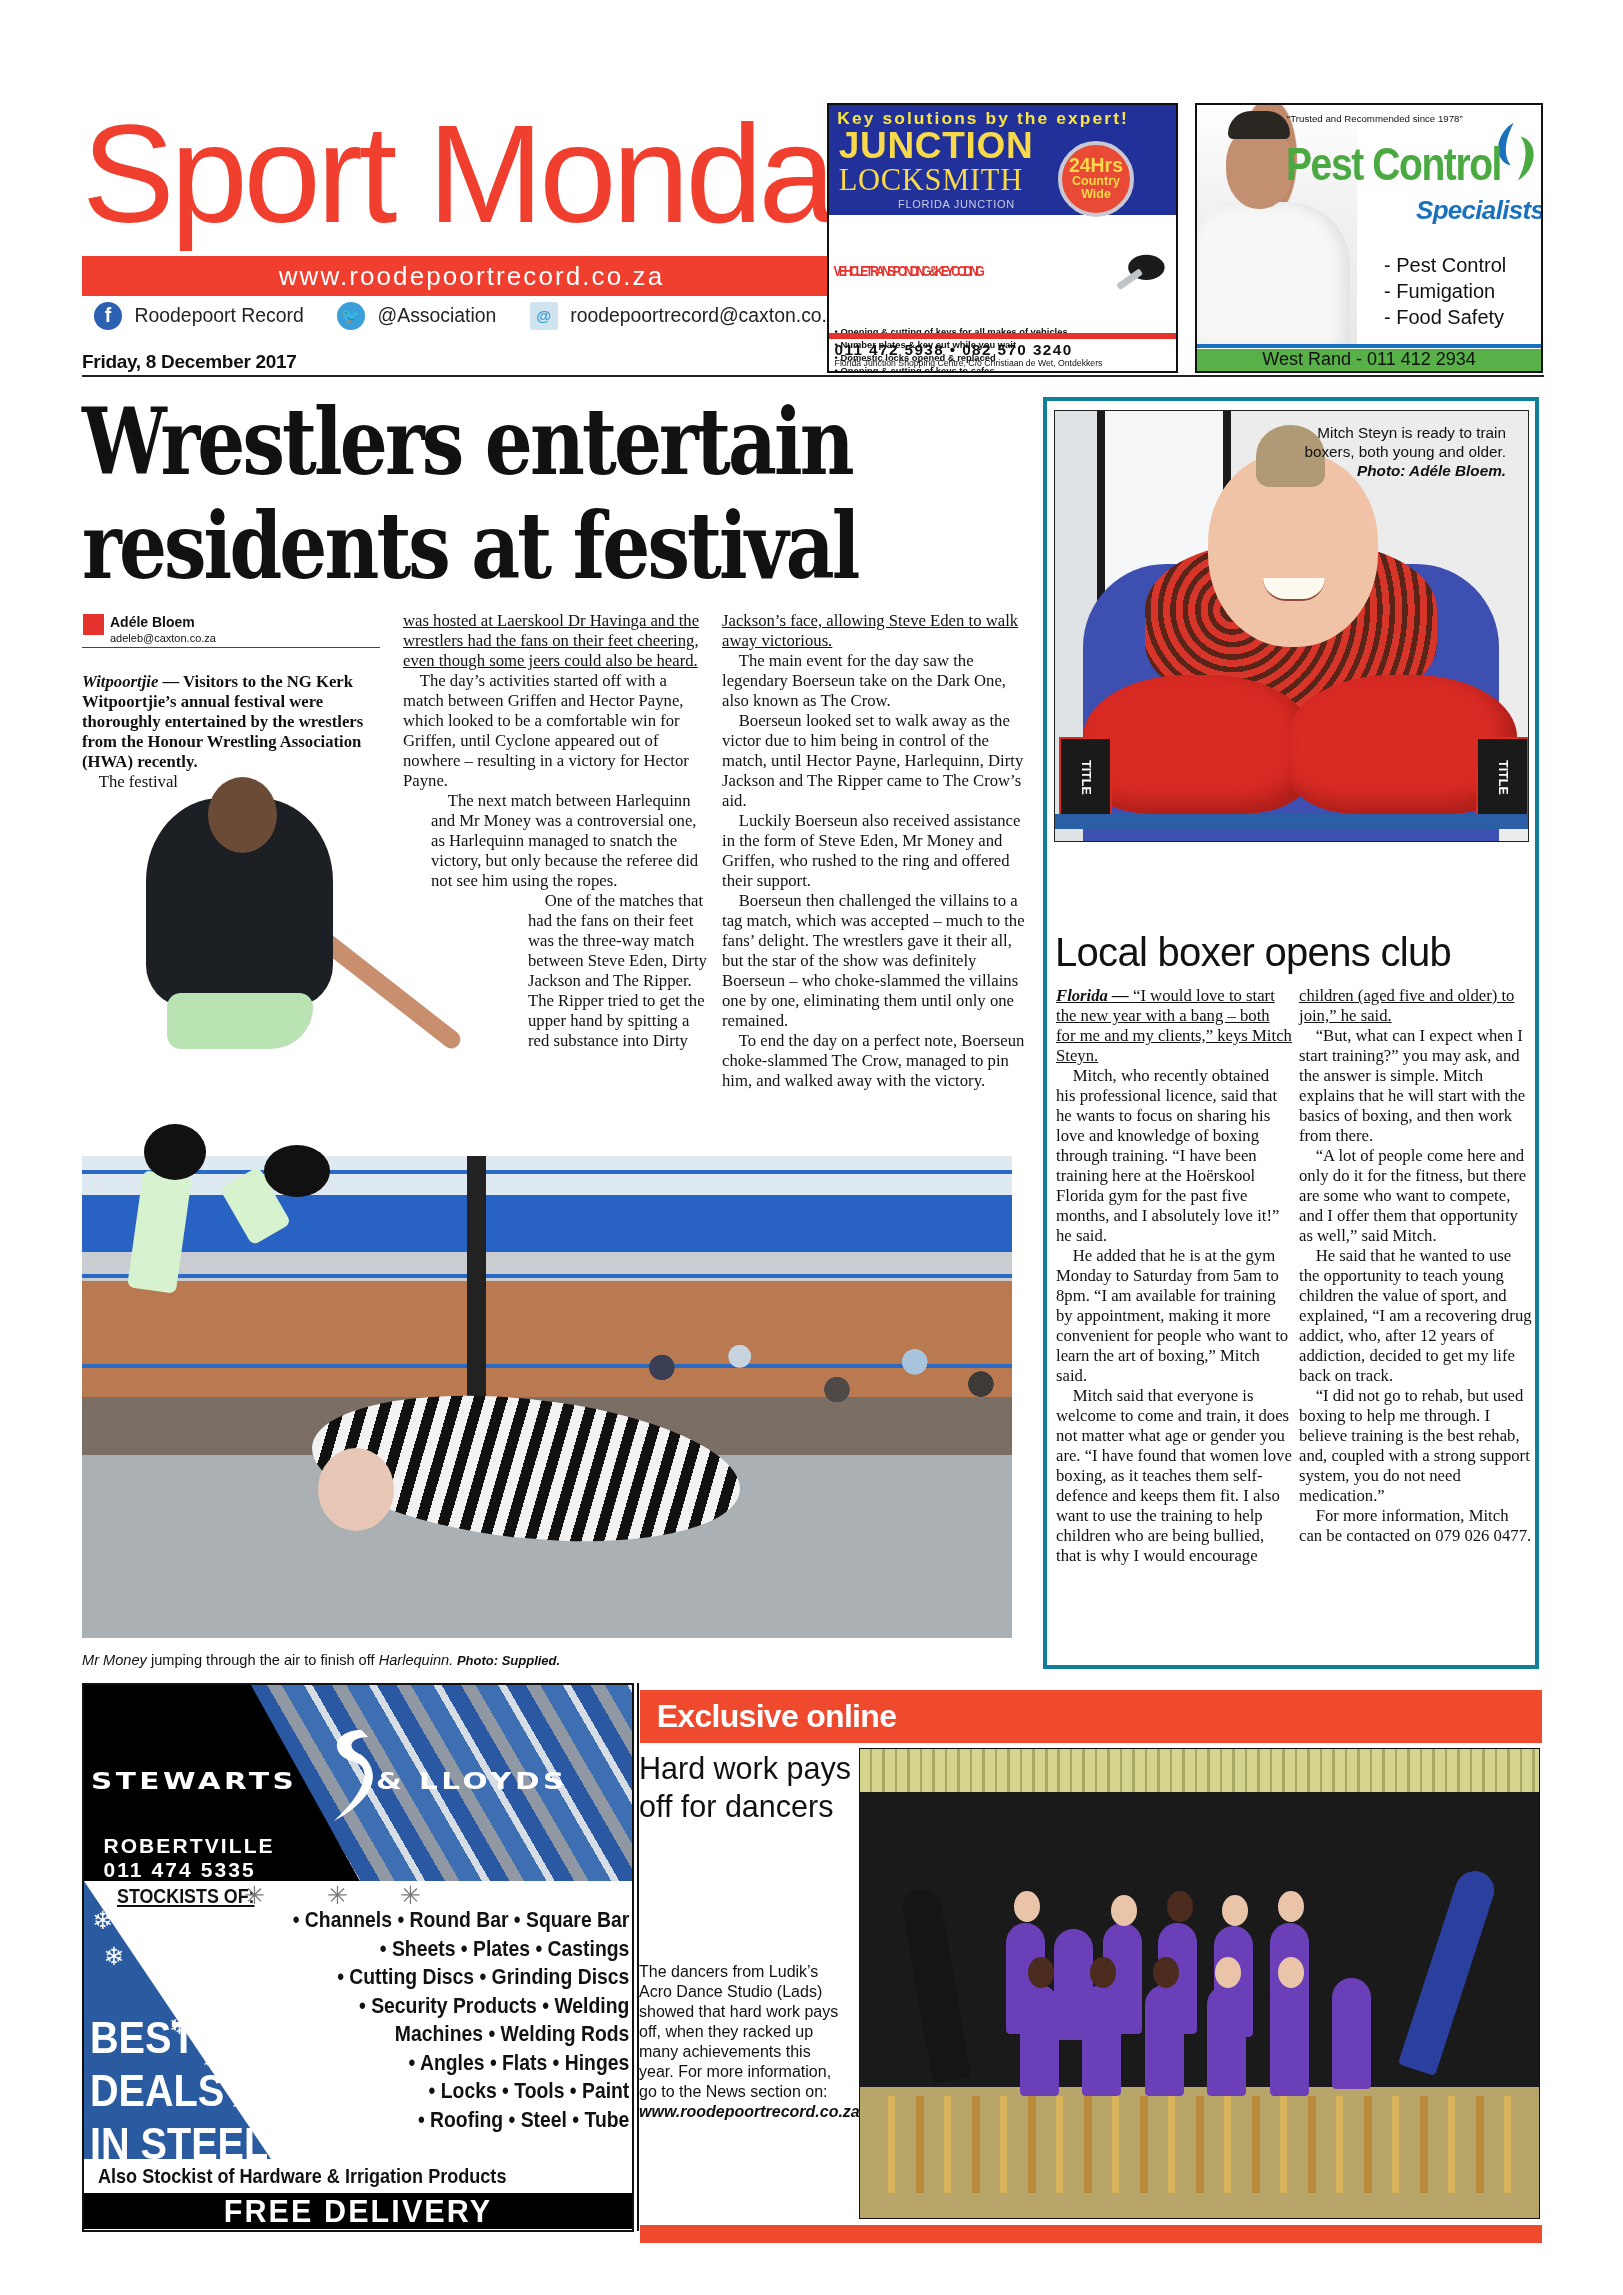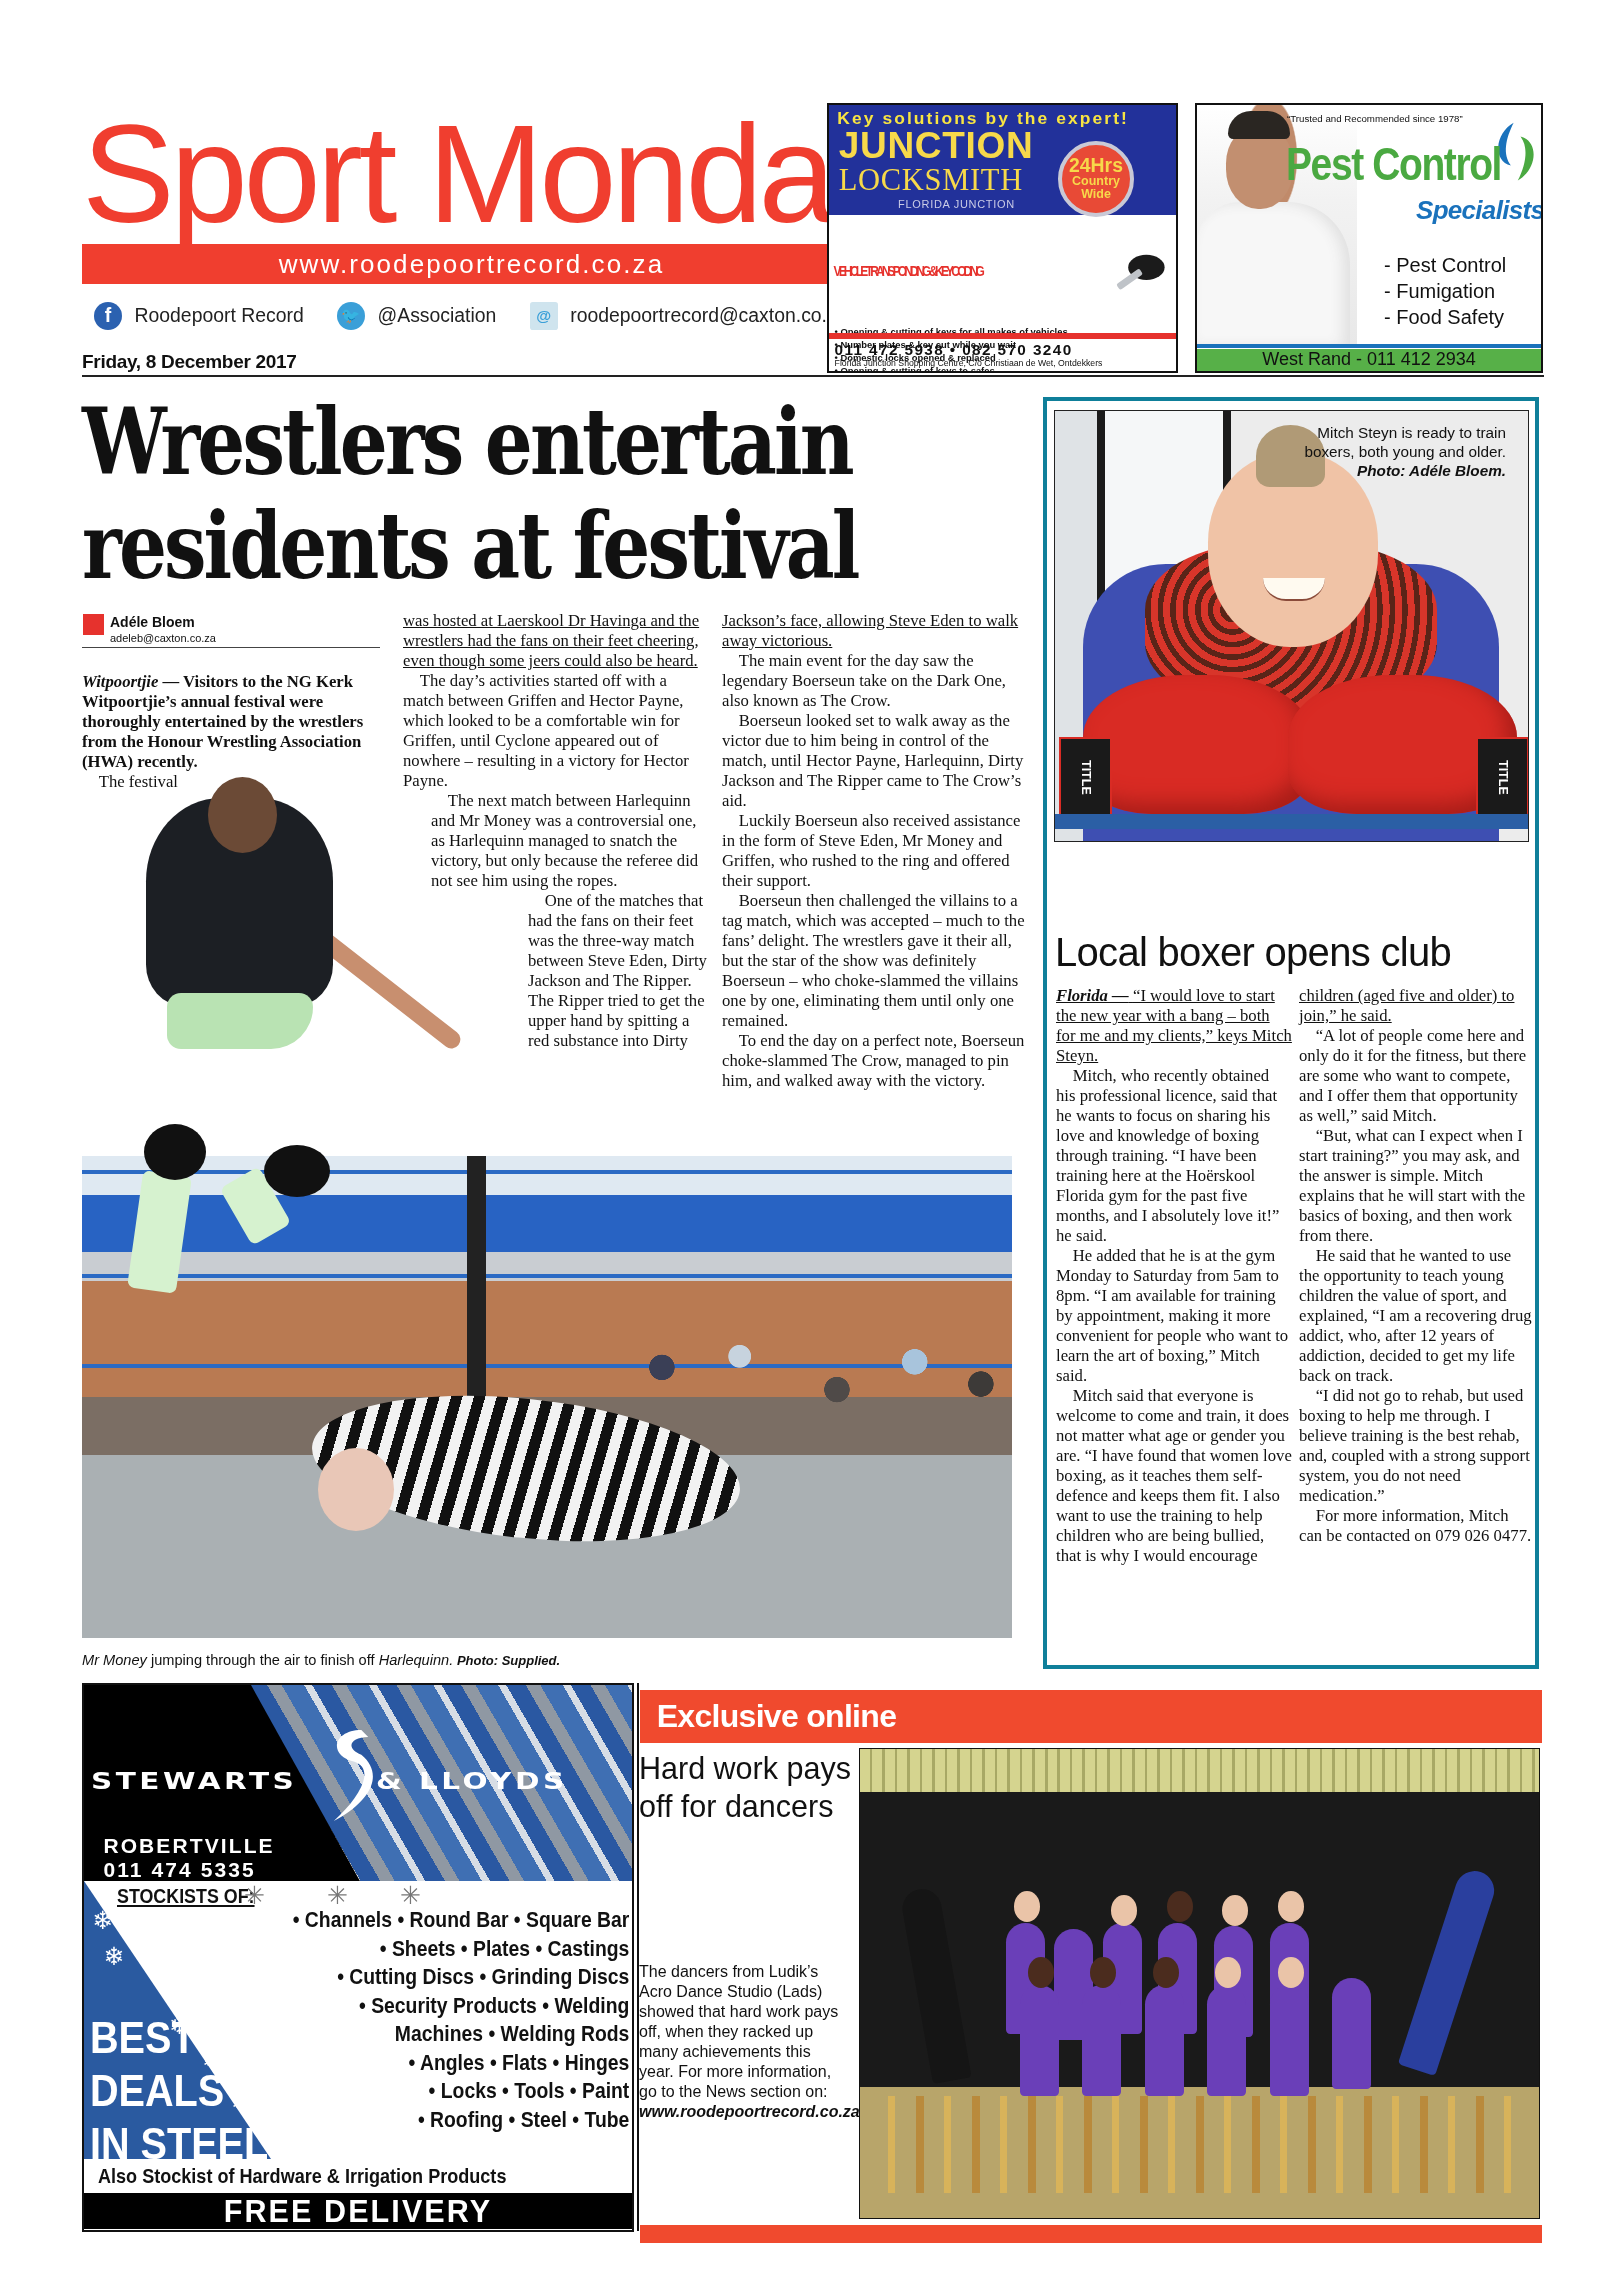--- a/index.html
+++ b/index.html
@@ -1,21 +1,21 @@
 <!DOCTYPE html>
 <html style="font-size:11px"><head>
 <meta charset="utf-8">
 <style>
   html, body { margin: 0; padding: 0; background: #ffffff; }
   body { width: 1624px; height: 2295px; position: relative; overflow: hidden; font-family: "Liberation Serif", serif; color: #111; }
   .abs { position: absolute; }
 
   
   .masthead-title { left: 82px; top: 104px; font-family: "Liberation Sans", sans-serif; font-size: 139px; color: #f03e2f; letter-spacing: -4.2px; line-height: 1; }
-  .url-bar { left: 82px; top: 244px; width: 779px; height: 40px; background: #f03e2f; color: #fff; font-family: "Liberation Sans", sans-serif; font-size: 26px; text-align: center; line-height: 40px; letter-spacing: 2.1px; }
+  .url-bar { left: 82px; top: 256px; width: 779px; height: 40px; background: #f03e2f; color: #fff; font-family: "Liberation Sans", sans-serif; font-size: 26px; text-align: center; line-height: 40px; letter-spacing: 2.1px; }
   .social { left: 94px; top: 298px; height: 35px; display: flex; align-items: center; gap: 12.5px; font-family: "Liberation Sans", sans-serif; font-size: 19.4px; color: #222; }
   .social .ico { width: 28px; height: 28px; border-radius: 50%; display: inline-flex; align-items: center; justify-content: center; color: #fff; font-weight: bold; font-size: 19.4px; }
   .social .fb { background: #2b61b0; }
   .social .tw { background: #3a9fd8; font-size: 15.3px; }
   .social .mail { background: #cfe4ee; border-radius: 2.8px; color: #3a9fd8; font-size: 15.3px; }
   .social .gap { width: 8.3px; }
   .date { left: 82px; top: 351px; font-family: "Liberation Sans", sans-serif; font-weight: bold; font-size: 19px; letter-spacing: -0.3px; }
   .rule-top { left: 82px; top: 375px; width: 1462px; height: 2.1px; background: #222; }
 
   
@@ -280,22 +280,22 @@
 <div class="abs box-head">Local boxer opens club</div>
 
 <div class="abs col-text" style="left:1056px;top:986px;width:236px;">
   <p class="noi"><b><em>Florida —</em></b> <span>“I would love to start the new year with a bang – both for me and my clients,” keys Mitch Steyn.</span></p>
   <p>Mitch, who recently obtained his professional licence, said that he wants to focus on sharing his love and knowledge of boxing through training. “I have been training here at the Hoërskool Florida gym for the past five months, and I absolutely love it!” he said.</p>
   <p>He added that he is at the gym Monday to Saturday from 5am to 8pm. “I am available for training by appointment, making it more convenient for people who want to learn the art of boxing,” Mitch said.</p>
   <p>Mitch said that everyone is welcome to come and train, it does not matter what age or gender you are. “I have found that women love boxing, as it teaches them self-defence and keeps them fit. I also want to use the training to help children who are being bullied, that is why I would encourage</p>
 </div>
 <div class="abs col-text" style="left:1299px;top:986px;width:233px;">
   <p class="noi">children (aged five and older) to join,” he said.</p>
+  <p>“But, what can I expect when I start training?” you may ask, and the answer is simple. Mitch explains that he will start with the basics of boxing, and then work from there.</p>
   <p>“A lot of people come here and only do it for the fitness, but there are some who want to compete, and I offer them that opportunity as well,” said Mitch.</p>
-  <p>“But, what can I expect when I start training?” you may ask, and the answer is simple. Mitch explains that he will start with the basics of boxing, and then work from there.</p>
   <p>He said that he wanted to use the opportunity to teach young children the value of sport, and explained, “I am a recovering drug addict, who, after 12 years of addiction, decided to get my life back on track.</p>
   <p>“I did not go to rehab, but used boxing to help me through. I believe training is the best rehab, and, coupled with a strong support system, you do not need medication.”</p>
   <p>For more information, Mitch can be contacted on 079 026 0477.</p>
 </div>
 
 <div class="abs ad-steel">
   <div class="dark"></div>
   <div class="steelimg"></div>
   <svg class="logo" viewBox="0 0 90 140">
     <path d="M60 4 C20 4 10 40 50 50 C80 60 60 100 20 136 C70 110 96 70 60 40 C36 30 44 14 70 14 Z" fill="#fff"></path>

